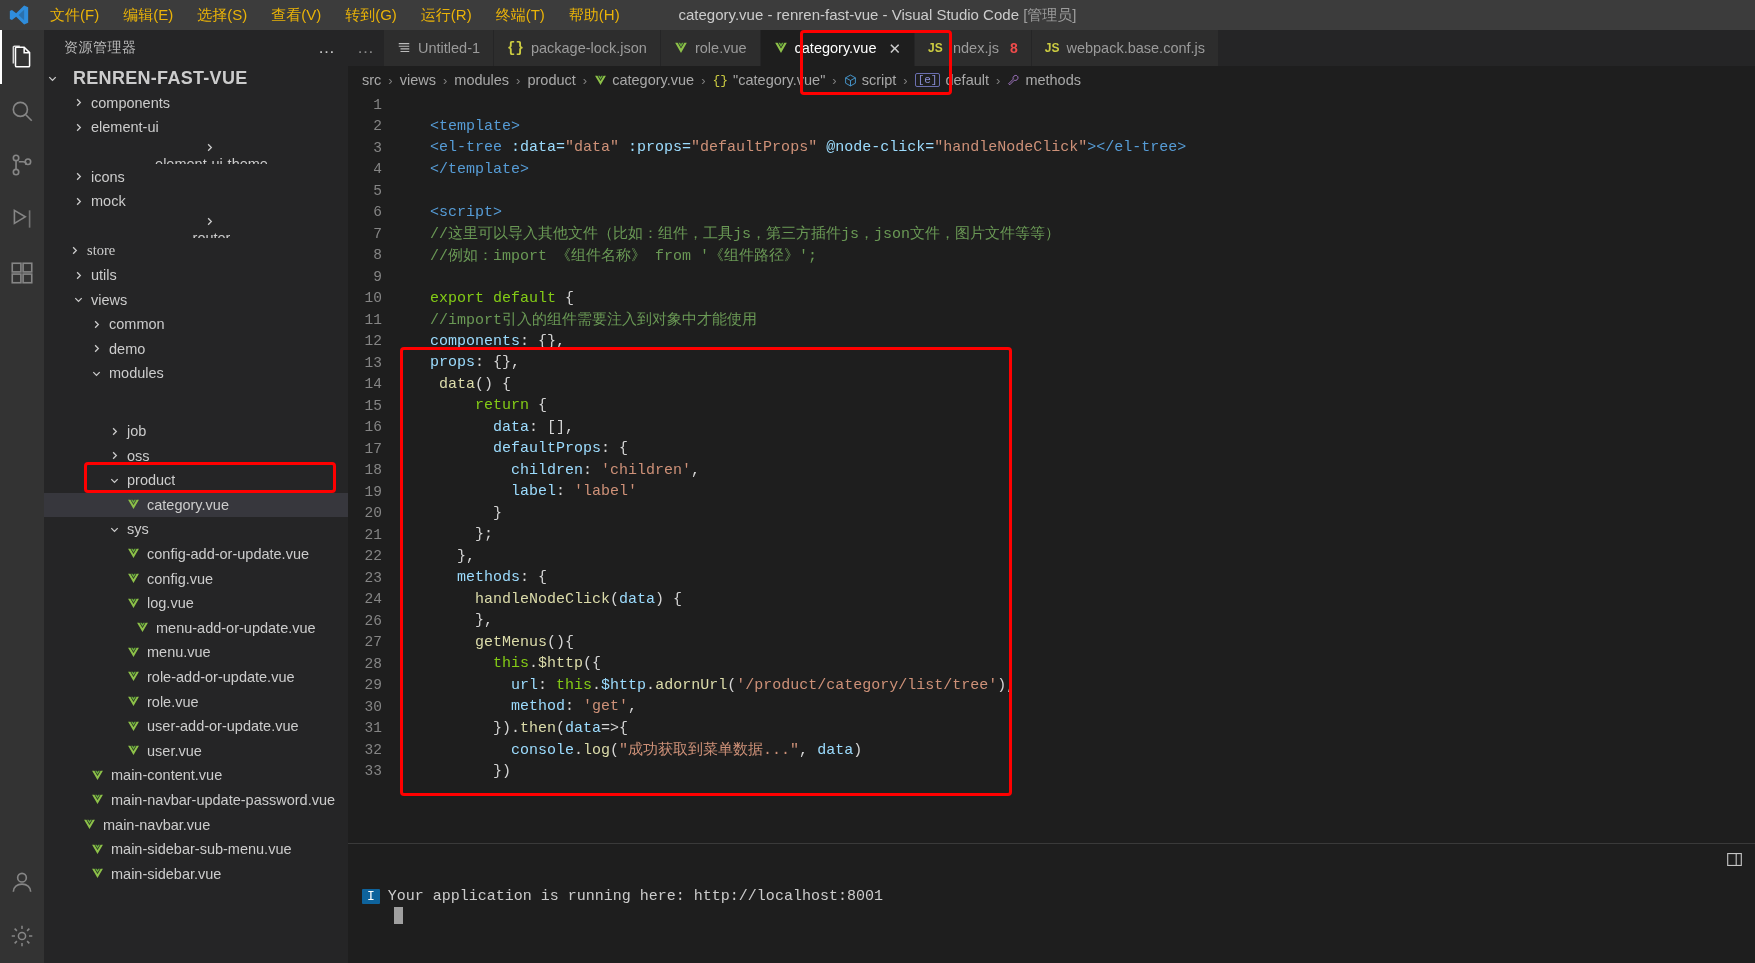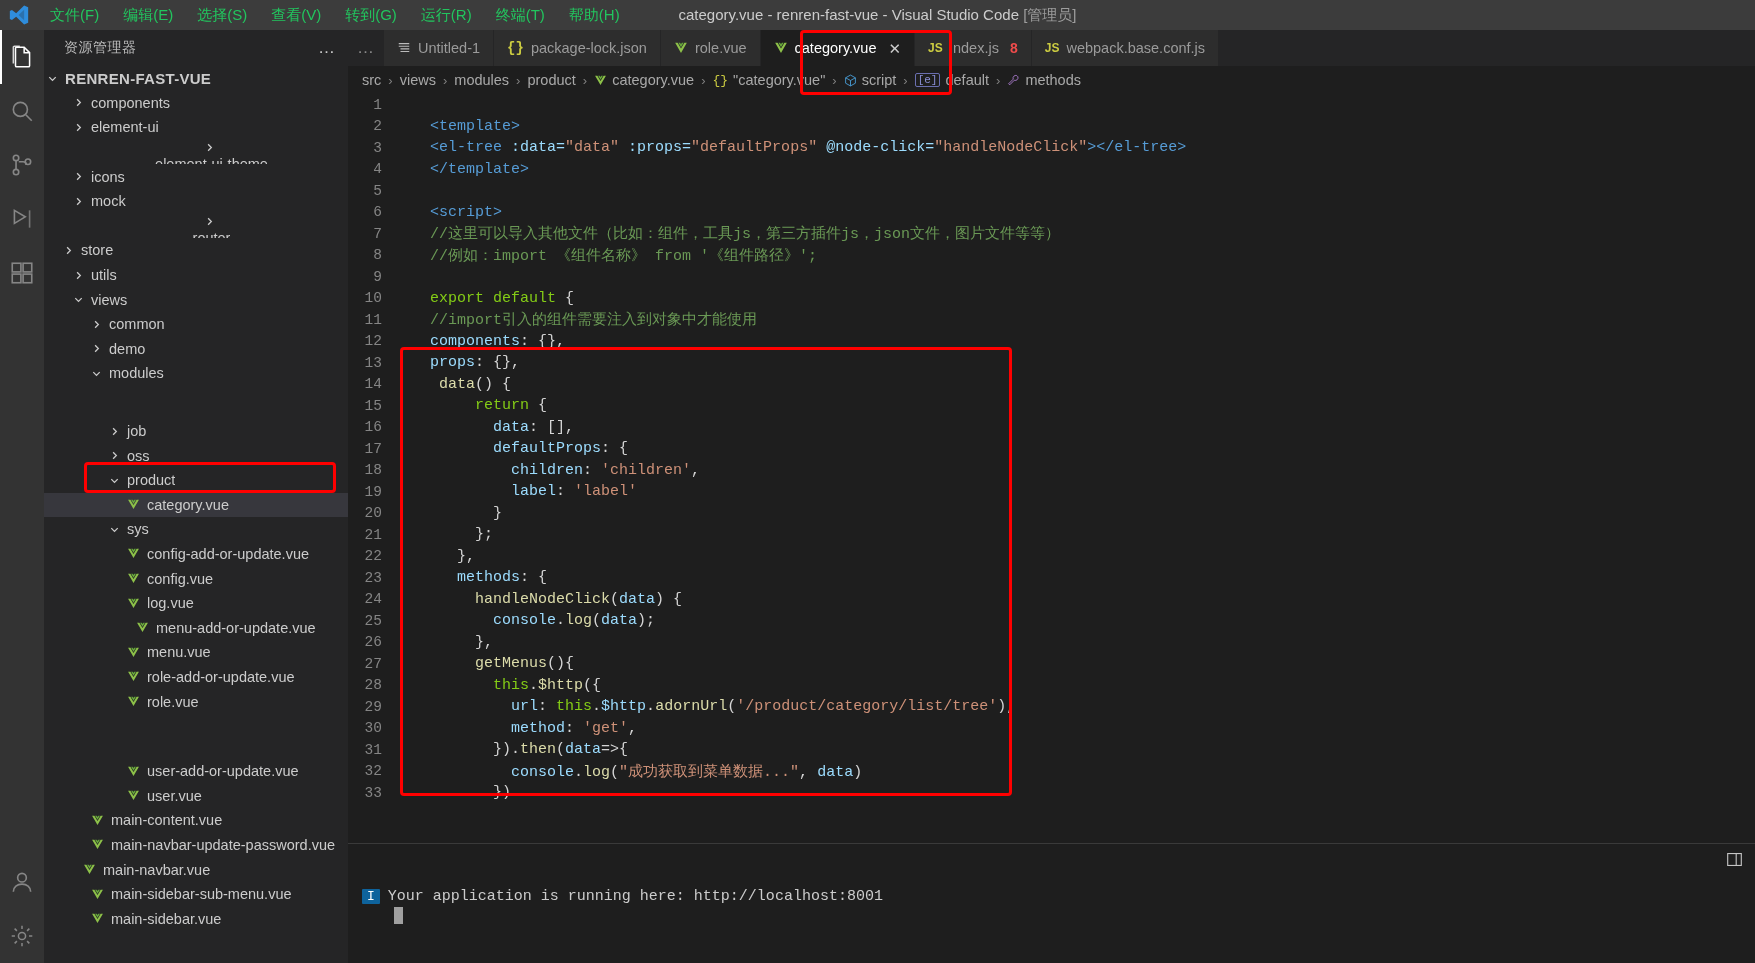--- a/index.html
+++ b/index.html
@@ -12,21 +12,21 @@
   .app { position: relative; width: 1755px; height: 963px; display: flex; flex-direction: column; }
 
   
   .titlebar {
     height: 30px; background: #3c3c3c; display: flex; align-items: center;
     flex: 0 0 30px; position: relative; color: #cccccc; font-size: 15px;
   }
   .vscode-logo { width: 38px; display: flex; align-items: center; justify-content: center; }
   .vscode-logo svg { width: 22px; height: 22px; }
   .menu { display: flex; align-items: center; gap: 0px; }
-  .menu-item { padding: 4px 12px; font-size: 15px; color: #22c55e; cursor: default; white-space: nowrap; }
+  .menu-item { padding: 4px 12px; font-size: 15px; color: #eab308; cursor: default; white-space: nowrap; }
   .window-title {
     position: absolute; left: 0; right: 0; text-align: center;
     font-size: 15px; color: #cccccc; pointer-events: none;
   }
   .window-title .admin { color: #9d9d9d; }
 
   
   .body-row { display: flex; flex: 1 1 auto; min-height: 0; }
 
   
@@ -54,21 +54,21 @@
     height: 36px; display: flex; align-items: center; padding: 0 12px 0 20px;
     color: #bbbbbb; font-size: 14px; letter-spacing: .5px; justify-content: space-between;
   }
   .sidebar-actions { color: #cccccc; font-size: 17px; letter-spacing: 1px; cursor: pointer; }
   .tree { flex: 1 1 auto; overflow: hidden; font-size: 14.5px; color: #cccccc; }
   .tree-row {
     height: 24.6px; display: flex; align-items: center; white-space: nowrap;
     cursor: pointer; position: relative;
   }
   .tree-row.selected { background: #37373d; }
-  .tree-row.root { font-weight: bold; font-size: 15px; letter-spacing: .3px; }
+  .tree-row.root { font-weight: bold; font-size: 18px; letter-spacing: .3px; gap: 8px; }
   .twisty {
     width: 16px; display: inline-flex; align-items: center; justify-content: center;
     color: #cccccc; flex: 0 0 16px;
   }
   .twisty svg { width: 11px; height: 11px; }
   .vue-icon { width: 18px; flex: 0 0 18px; display: inline-flex; align-items: center; justify-content: center; }
   .vue-icon svg { width: 13px; height: 13px; }
   .tree-label { padding-left: 5px; overflow: hidden; text-overflow: ellipsis; }
 
   
@@ -281,21 +281,21 @@
             <span class="tree-label">mock</span>
           </div>
           <div class="tree-row" style="padding-left: 26px; flex-direction: column;">
             <span class="twisty">
               <svg viewBox="0 0 12 12" fill="none" stroke="currentColor" stroke-width="1.4">
                 <path d="M4.5 2.5 8 6l-3.5 3.5"></path>
               </svg>
             </span>
             <span class="tree-label">router</span>
           </div>
-          <div class="tree-row" style="padding-left: 16px;">
+          <div class="tree-row" style="padding-left: 22px; font-family: Liberation Serif, serif;">
             <span class="twisty">
               <svg viewBox="0 0 12 12" fill="none" stroke="currentColor" stroke-width="1.4">
                 <path d="M4.5 2.5 8 6l-3.5 3.5"></path>
               </svg>
             </span>
             <span class="tree-label">store</span>
           </div>
           <div class="tree-row" style="padding-left: 26px;">
             <span class="twisty">
               <svg viewBox="0 0 12 12" fill="none" stroke="currentColor" stroke-width="1.4">
@@ -433,21 +433,21 @@
           </div>
           <div class="tree-row" style="padding-left: 80px;">
             <span class="vue-icon">
               <svg viewBox="0 0 24 24">
                 <path d="M2 3h4.2L12 13 17.8 3H22L12 20.5z" fill="#8dc149"></path>
                 <path d="M7.6 3h2.9L12 5.6 13.5 3h2.9L12 10.6z" fill="#67a93b"></path>
               </svg>
             </span>
             <span class="tree-label">role.vue</span>
           </div>
-          <div class="tree-row" style="padding-left: 80px; margin-top: 45px;">
+          <div class="tree-row" style="padding-left: 80px;">
             <span class="vue-icon">
               <svg viewBox="0 0 24 24">
                 <path d="M2 3h4.2L12 13 17.8 3H22L12 20.5z" fill="#8dc149"></path>
                 <path d="M7.6 3h2.9L12 5.6 13.5 3h2.9L12 10.6z" fill="#67a93b"></path>
               </svg>
             </span>
             <span class="tree-label">user-add-or-update.vue</span>
           </div>
           <div class="tree-row" style="padding-left: 80px;">
             <span class="vue-icon">
@@ -701,24 +701,20 @@
               <span class="lineno">22</span>
               <span class="code-text"><span class="tk-plain">     },</span></span>
             </div>
             <div class="code-line">
               <span class="lineno">23</span>
               <span class="code-text"><span class="tk-plain">     </span><span class="tk-prop">methods</span><span class="tk-plain">: {</span></span>
             </div>
             <div class="code-line">
               <span class="lineno">24</span>
               <span class="code-text"><span class="tk-plain">       </span><span class="tk-fn">handleNodeClick</span><span class="tk-plain">(</span><span class="tk-var">data</span><span class="tk-plain">) {</span></span>
-            </div>
-            <div class="code-line">
-              <span class="lineno">25</span>
-              <span class="code-text"><span class="tk-plain">         </span><span class="tk-var">console</span><span class="tk-plain">.</span><span class="tk-fn">log</span><span class="tk-plain">(</span><span class="tk-var">data</span><span class="tk-plain">);</span></span>
             </div>
             <div class="code-line">
               <span class="lineno">26</span>
               <span class="code-text"><span class="tk-plain">       },</span></span>
             </div>
             <div class="code-line">
               <span class="lineno">27</span>
               <span class="code-text"><span class="tk-plain">       </span><span class="tk-fn">getMenus</span><span class="tk-plain">(){</span></span>
             </div>
             <div class="code-line">

